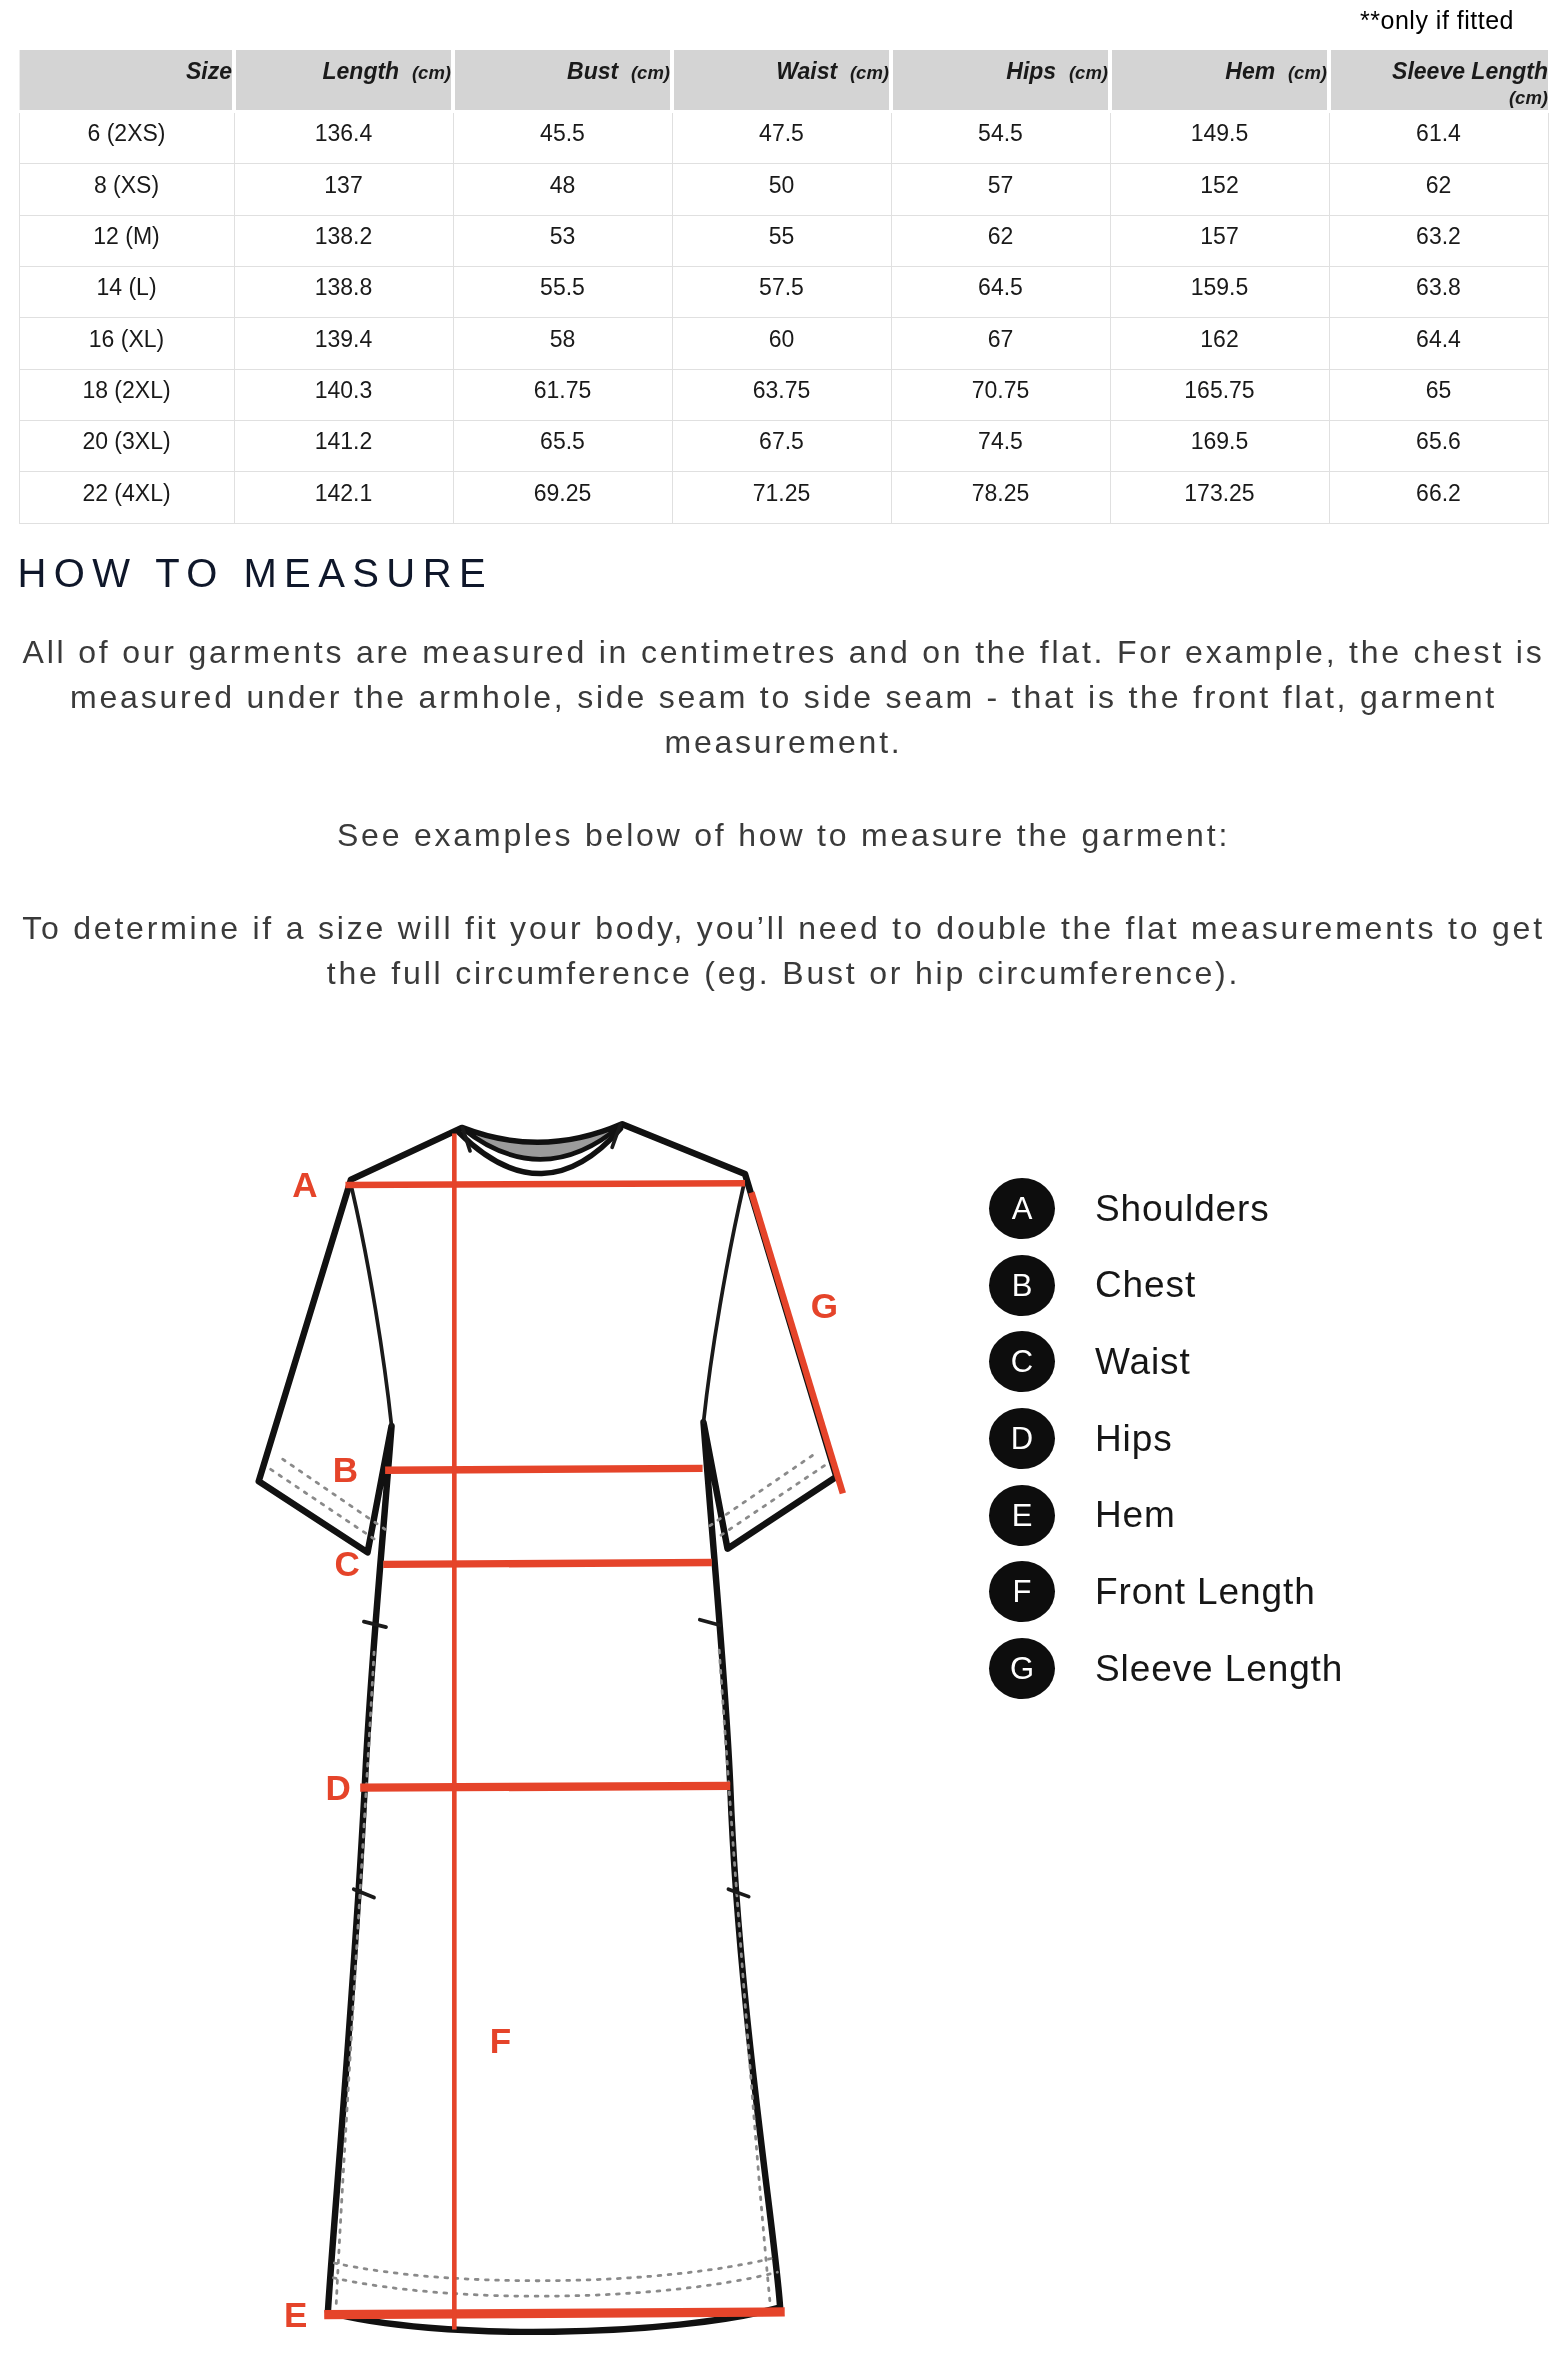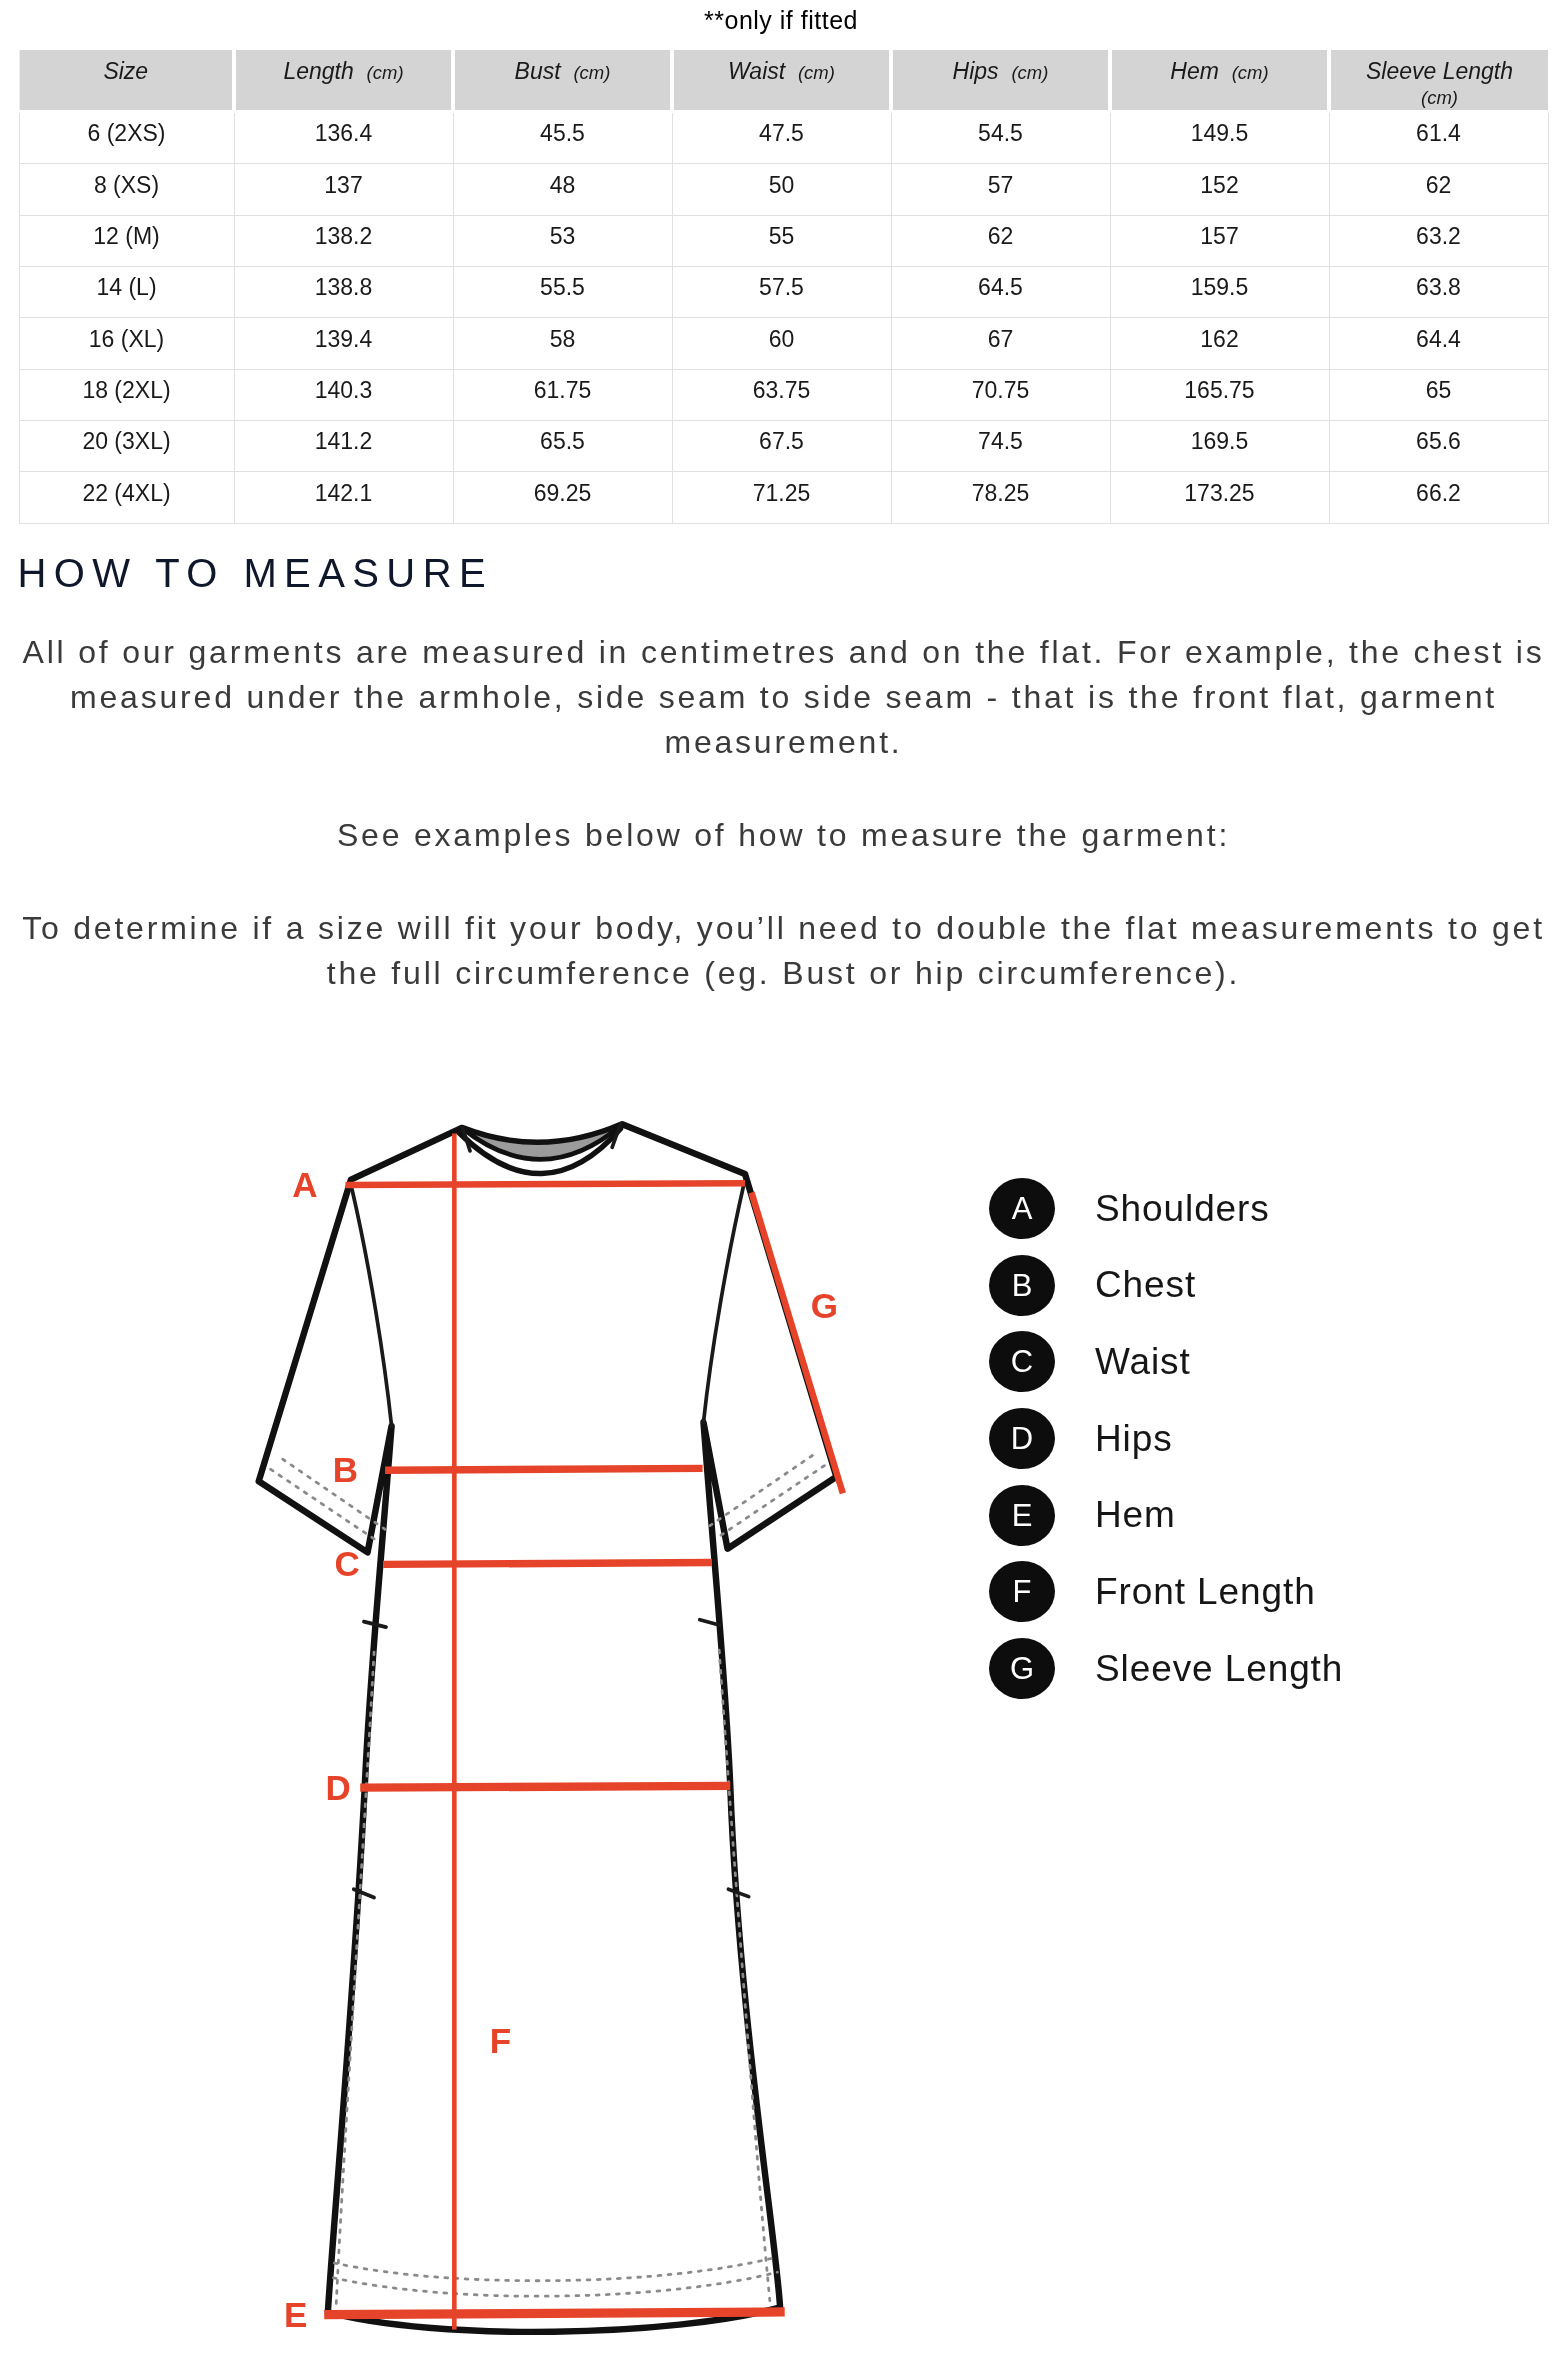--- a/index.html
+++ b/index.html
@@ -1,27 +1,27 @@
 <!DOCTYPE html>
 <html style="--accent: #e5442a; --header-bg: #d4d4d4; --collar-gray: #9b9b9b;font-size:14.8px"><head>
 <meta charset="utf-8">
 <style>
   html,body{margin:0;padding:0;background:#ffffff;}
   body{font-family:"Liberation Sans",sans-serif;color:#222;}
   .page{position:relative;width:1566px;height:2360px;background:#fff;overflow:hidden;}
 
   
-  .note{position:absolute;top:5.5px;left:0;width:1514px;text-align:center;
-        font-size:25px;font-weight:500;color:#000;letter-spacing:0.5px;margin-left:24px;}
+  .note{position:absolute;top:5.5px;left:0;width:1514px;text-align:right;
+        font-size:25px;font-weight:500;color:#000;letter-spacing:0.5px;}
 
   
   .size-table{position:absolute;top:50px;left:18.5px;width:1530px;
               border-collapse:collapse;table-layout:fixed;}
-  .size-table th{background:var(--header-bg);font-style:italic;font-weight:400;
-                 font-size:23px;color:#1a1a1a;text-align:center;vertical-align:top;
+  .size-table th{background:var(--header-bg);font-style:italic;font-weight:700;
+                 font-size:23px;color:#1a1a1a;text-align:right;vertical-align:top;
                  height:46px;max-height:46px;overflow:hidden;padding:9.2px 0 0 0;
                  line-height:25px;border-left:4.6px solid #fff;border-bottom:3.7px solid #fff;}
   .size-table th:first-child{border-left:1.8px solid #ededed;}
   .size-table th .unit{font-size:18.5px;font-style:italic;}
   .size-table td{background:#fff;border:1.8px solid #e0e0e0;text-align:center;
                  vertical-align:top;padding:8.3px 0 0 0;height:42px;
                  font-size:23px;color:#191919;line-height:25px;}
   .size-table col.c0{width:215px;}
   .size-table col.cn{width:219px;}
 

